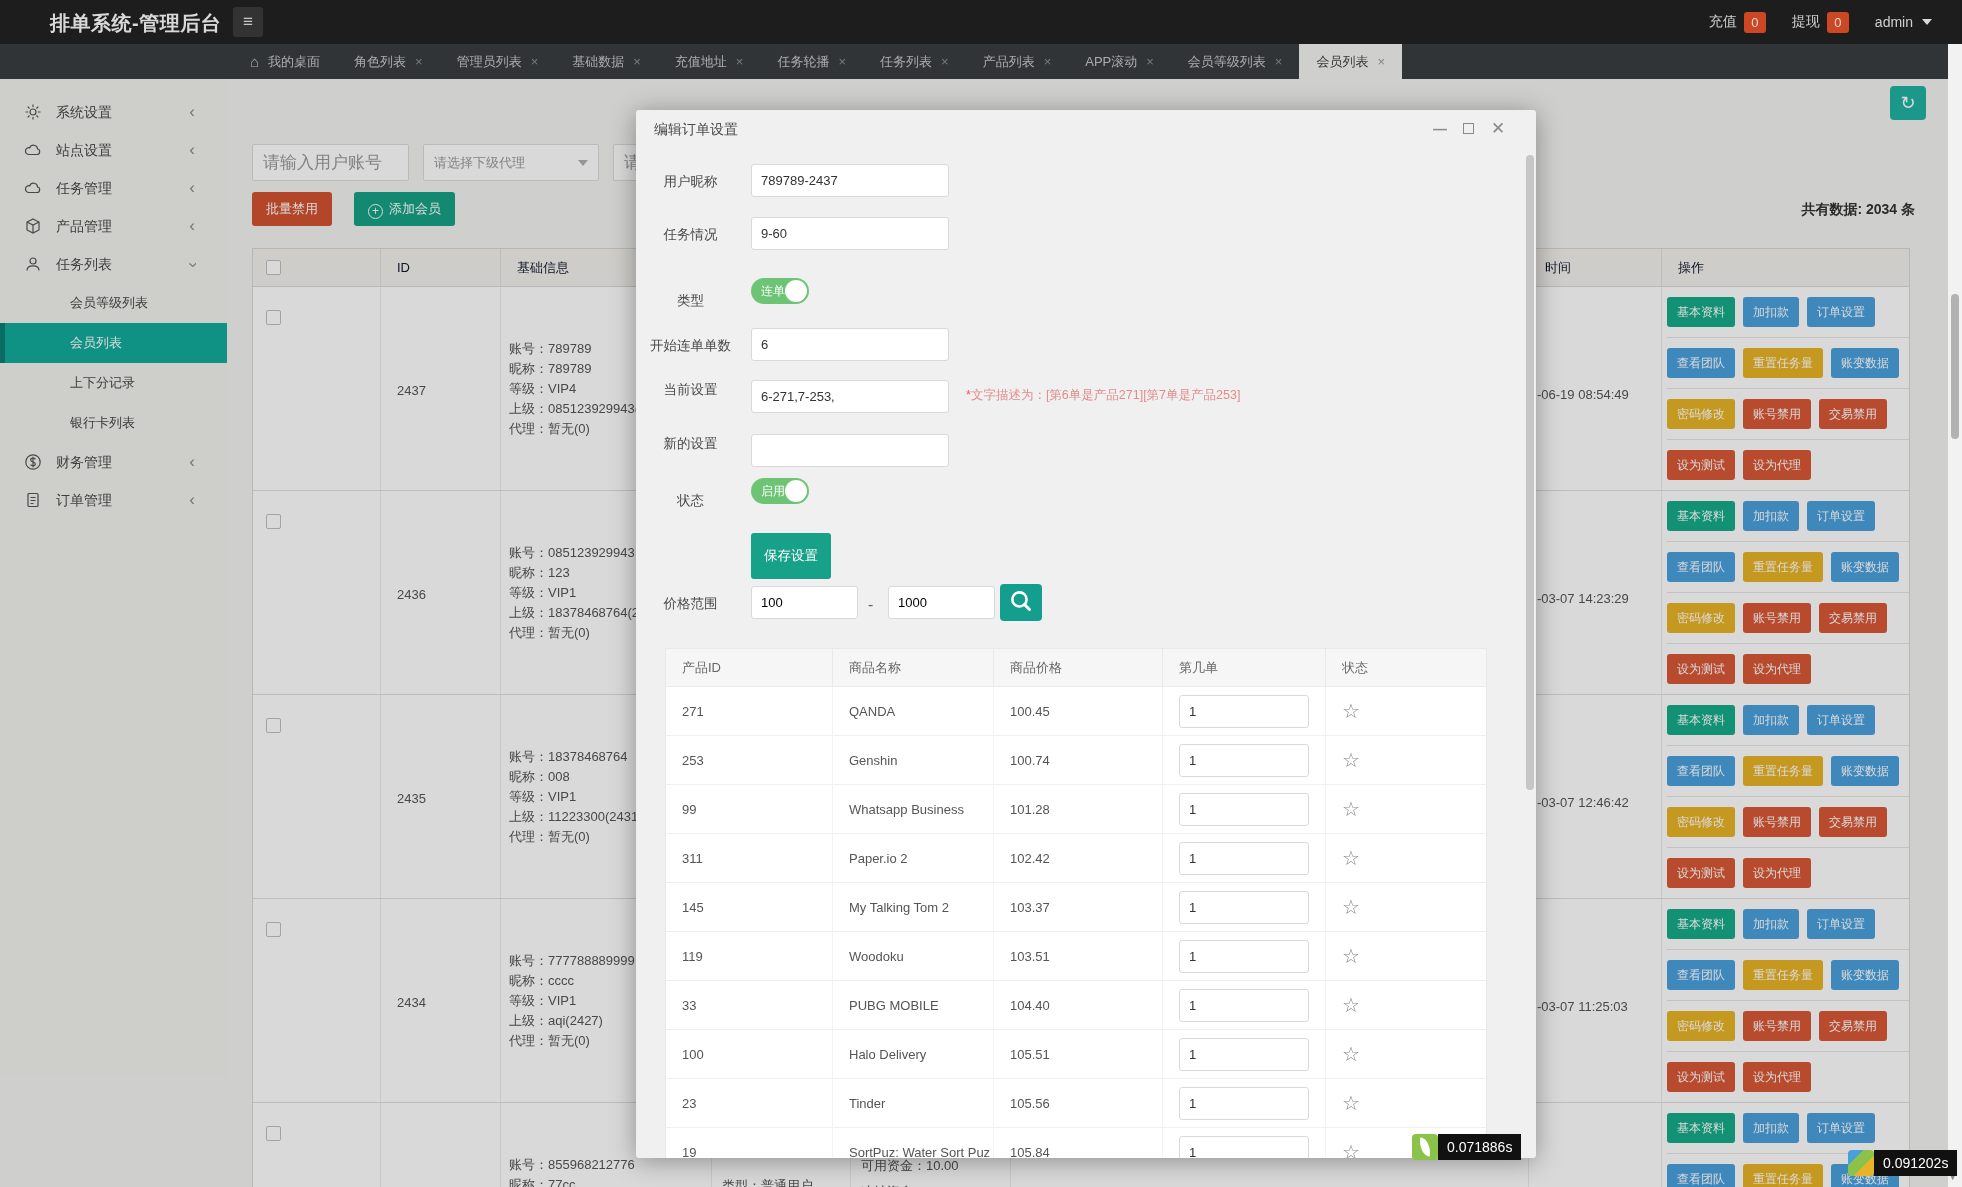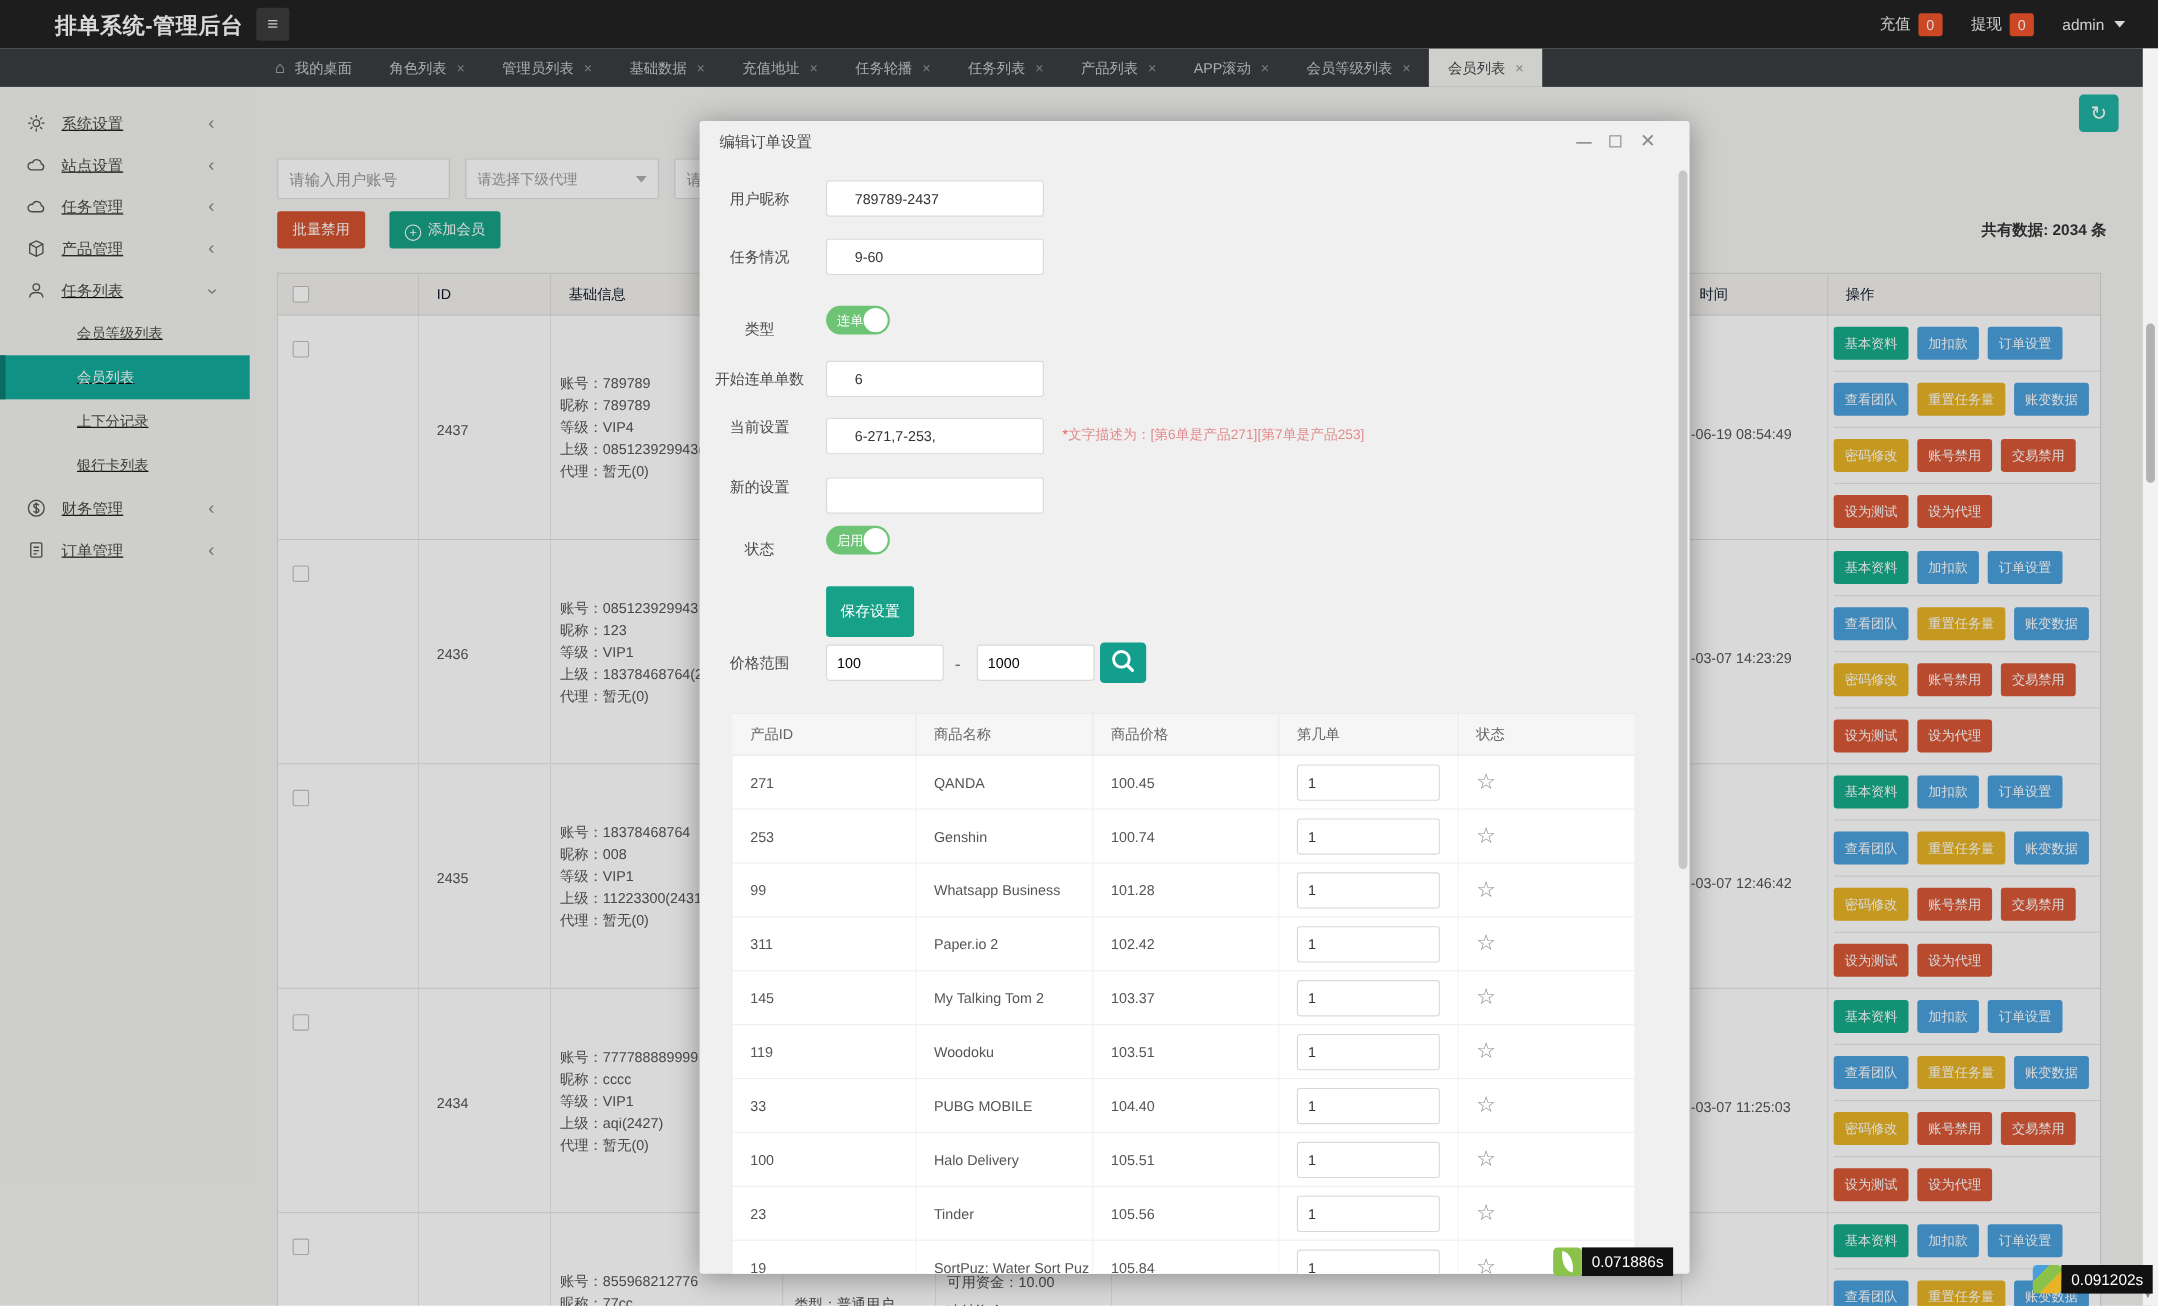--- a/index.html
+++ b/index.html
@@ -16,36 +16,36 @@
 
   
   .tabbar { position:absolute; left:0; top:44px; width:1962px; height:35px; background:#3a3e41; z-index:9; display:flex; align-items:stretch; padding-left:233px; }
   .tab { display:flex; align-items:center; gap:9px; padding:0 17px; font-size:13px; color:#c9c9c9; cursor:pointer; white-space:nowrap; }
   .tab .x { color:#8f9396; font-size:13px; }
   .tab.active { background:#f4f4f2; color:#444; }
   .tab.active .x { color:#999; }
   .home-ico { font-size:15px; color:#c9c9c9; }
 
   
-  .sidebar { position:absolute; left:0; top:79px; width:227px; height:998px; background:#f3f2ee; z-index:5;text-decoration:underline; }
+  .sidebar { position:absolute; left:0; top:79px; width:227px; height:998px; background:#f3f2ee; z-index:5; }
   .snav { padding-top:14px; }
   .sitem { position:relative; height:38px; line-height:38px; font-size:14px; color:#4a4a4a; cursor:pointer; }
   .sitem .sico { position:absolute; left:24px; top:10px; width:18px; height:18px; color:#555; }
   .sitem .slabel { margin-left:56px; }
   .sitem .chev { position:absolute; right:32px; top:0; color:#8a8a8a; font-size:17px; }
   .chev.down { transform:rotate(-90deg); top:1px; }
   .ssub { }
   .ssub .sub { height:40px; line-height:40px; font-size:13px; color:#4a4a4a; padding-left:70px; cursor:pointer; }
   .ssub .sub.active { background:#12ac9c; color:#fff; border-left:5px solid #0b7e72; padding-left:65px; }
 
   
   .content { position:absolute; left:227px; top:79px; width:1735px; height:1108px; background:#f4f4f2; }
   .refresh-btn { position:absolute; right:36px; top:7px; width:36px; height:34px; background:#21b3a4; color:#fff; border-radius:4px; text-align:center; line-height:34px; font-size:18px; cursor:pointer; }
   .filter-row { position:absolute; left:25px; top:65px; display:flex; gap:14px; }
-  .f-input { width:157px; height:37px; background:#fff; border:1px solid #dcdcdc; border-radius:2px; font-size:14px; color:#4d7c0f; padding:0 10px; }
+  .f-input { width:157px; height:37px; background:#fff; border:1px solid #dcdcdc; border-radius:2px; font-size:17px; color:#4d7c0f; padding:0 10px; }
   .f-input::placeholder { color:#9a9a9a; }
   .f-select { position:relative; width:176px; height:37px; background:#fff; border:1px solid #dcdcdc; border-radius:2px; font-size:13px; color:#9a9a9a; line-height:35px; padding:0 10px; cursor:pointer; }
   .f-select .sel-arrow { position:absolute; right:10px; top:15px; width:0; height:0; border-left:5px solid transparent; border-right:5px solid transparent; border-top:6px solid #b0b0b0; }
   .btn-row { position:absolute; left:25px; top:113px; display:flex; gap:22px; }
   .btn { display:inline-block; border:none; color:#fff; font-size:13px; border-radius:3px; height:34px; line-height:34px; padding:0 14px; cursor:pointer; font-family:inherit; }
   .btn-batch { background:#d35230; }
   .btn-add { background:#17a286; }
   .plus-ico { display:inline-block; width:15px; height:15px; border:1px solid #fff; border-radius:50%; text-align:center; line-height:13px; font-size:12px; margin-right:6px; vertical-align:-2px; }
   .total-label { position:absolute; right:47px; top:122px; font-size:14px; color:#333; font-weight:bold; }
 
@@ -77,21 +77,21 @@
   
   .overlay { position:absolute; left:0; top:0; width:1962px; height:1187px; background:rgba(0,0,0,.15); z-index:40; }
   .modal { position:absolute; left:636px; top:110px; width:900px; height:1048px; background:#f0f0f0; border-radius:3px; box-shadow:0 3px 26px rgba(0,0,0,.35); z-index:50; overflow:hidden; }
   .m-title { position:absolute; left:0; top:0; width:100%; height:38px; font-size:14px; color:#4a4a4a; line-height:38px; padding-left:18px; }
   .m-ctrl { position:absolute; top:11px; width:16px; height:16px; cursor:pointer; color:#8a8a8a; text-align:center; line-height:16px; font-size:14px; }
   .mc-min { right:88px; font-weight:bold; }
   .mc-max { right:60px; } .mc-max i { display:block; width:11px; height:11px; border:1px solid #8a8a8a; margin:2px auto 0; }
   .mc-close { right:30px; font-size:17px; }
   .frow { position:absolute; left:0; white-space:nowrap; }
   .flabel { display:inline-block; width:109px; text-align:center; font-size:13.5px; color:#4a4a4a; vertical-align:middle; }
-  .finput { position:absolute; left:115px; top:-8px; width:198px; height:33px; background:#fff; border:1px solid #d9d9d9; border-radius:3px; font-size:13px; color:#333; padding:0 25px; }
+  .finput { position:absolute; left:115px; top:-8px; width:198px; height:33px; background:#fff; border:1px solid #d9d9d9; border-radius:3px; font-size:13px; color:#333; padding:0 9px; }
   .toggle { position:absolute; left:115px; top:-13px; width:58px; height:26px; background:#6dc475; border-radius:13px; cursor:pointer; }
   .toggle .t-txt { position:absolute; left:10px; top:5px; color:#fff; font-size:12px; }
   .toggle .t-knob { position:absolute; right:2px; top:2px; width:22px; height:22px; background:#fff; border-radius:50%; }
   .hint { position:absolute; left:330px; top:-2px; font-size:12.5px; color:#e28b8b; }
   .hint .star { color:#f25555; }
   .save-btn { position:absolute; left:115px; top:423px; height:46px; padding:0 13px; background:#17a189; color:#fff; border:none; border-radius:3px; font-size:13.5px; cursor:pointer; font-family:inherit; }
   .p-input1 { position:absolute; left:115px; top:-8px; width:107px; height:33px; background:#fff; border:1px solid #d9d9d9; border-radius:3px; font-size:13px; padding:0 9px; }
   .p-dash { position:absolute; left:232px; top:2px; color:#666; }
   .p-input2 { position:absolute; left:252px; top:-8px; width:107px; height:33px; background:#fff; border:1px solid #d9d9d9; border-radius:3px; font-size:13px; padding:0 9px; }
   .search-btn { position:absolute; left:364px; top:-10px; width:42px; height:37px; background:#149e8e; border:none; border-radius:4px; cursor:pointer; }

